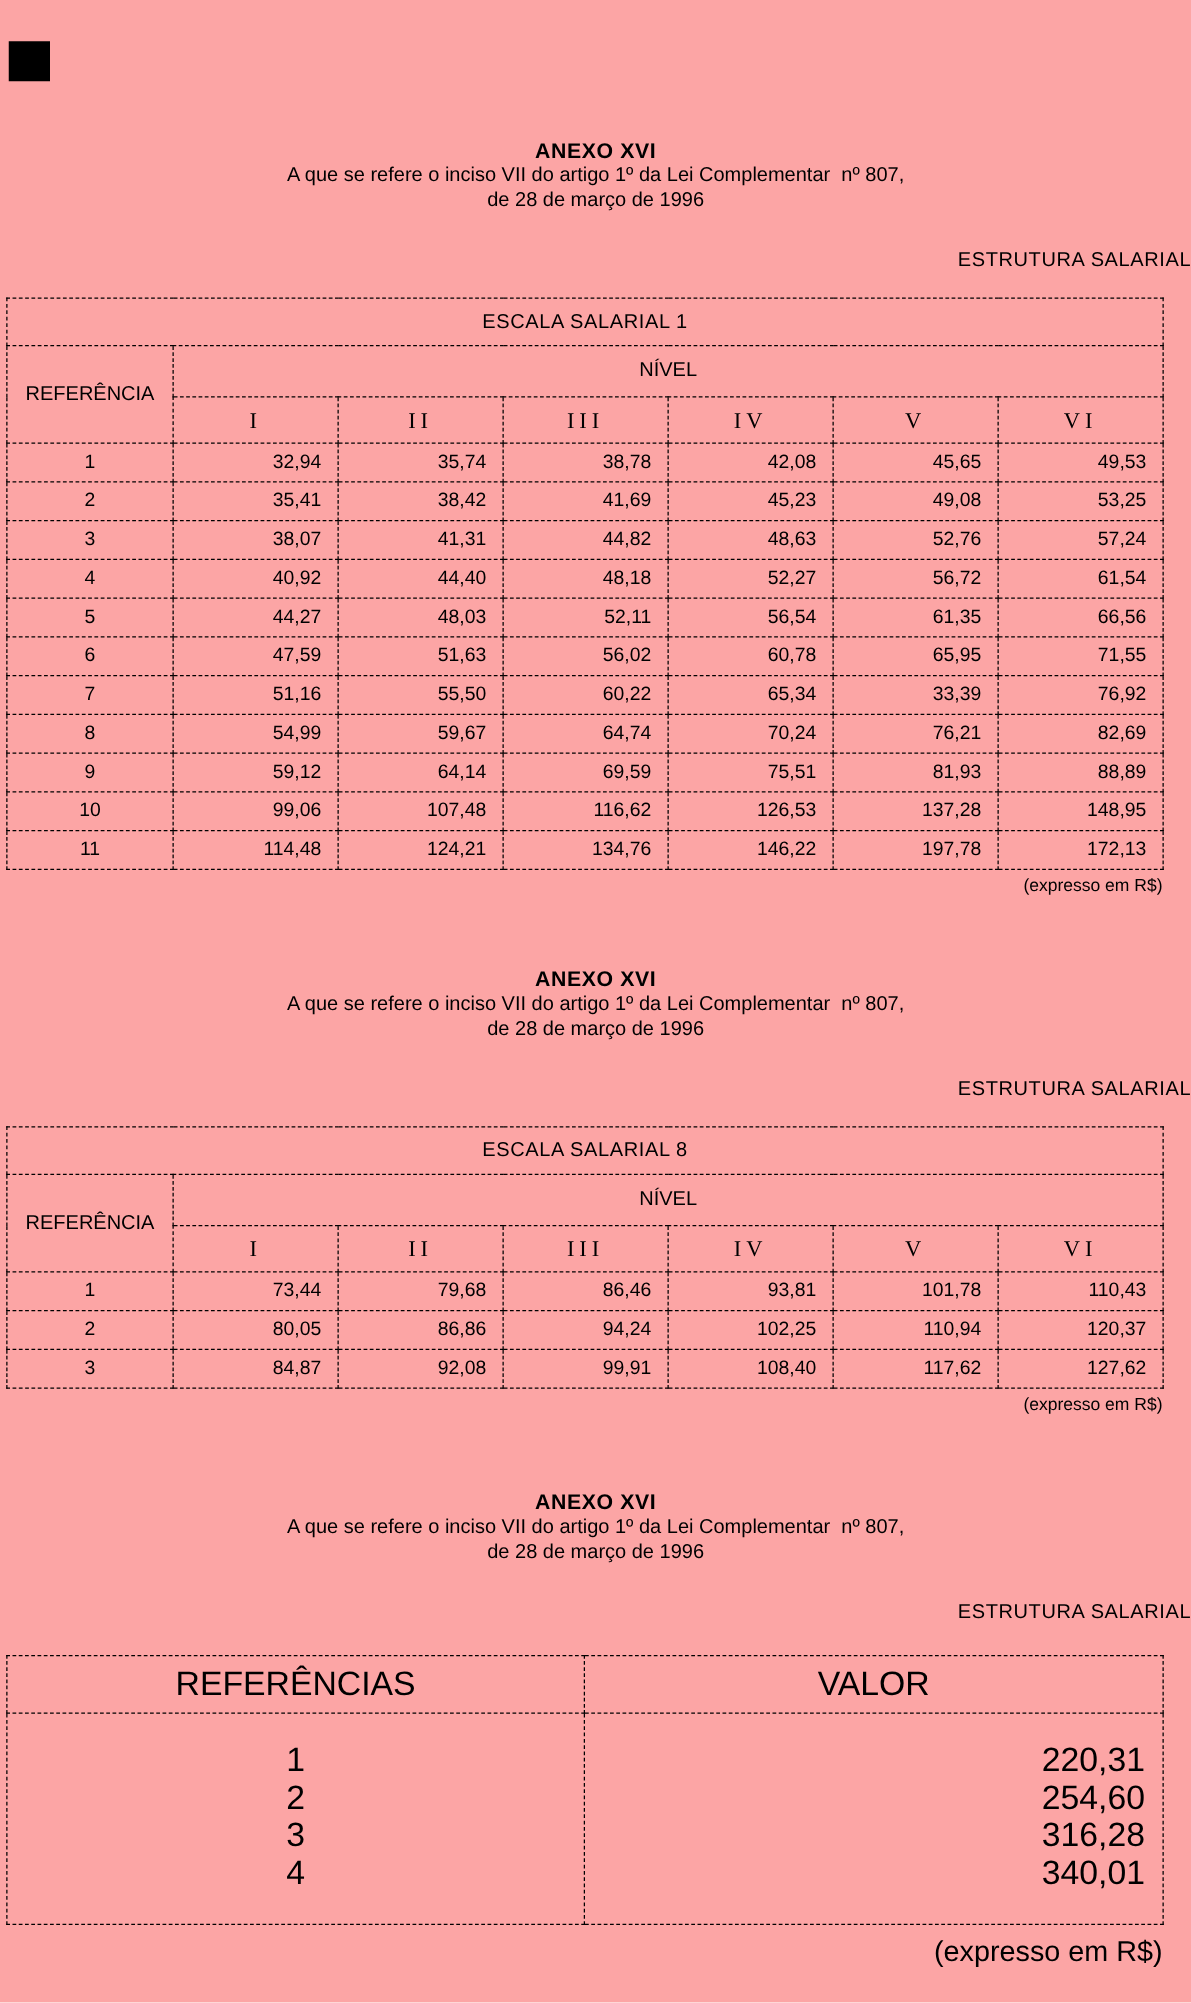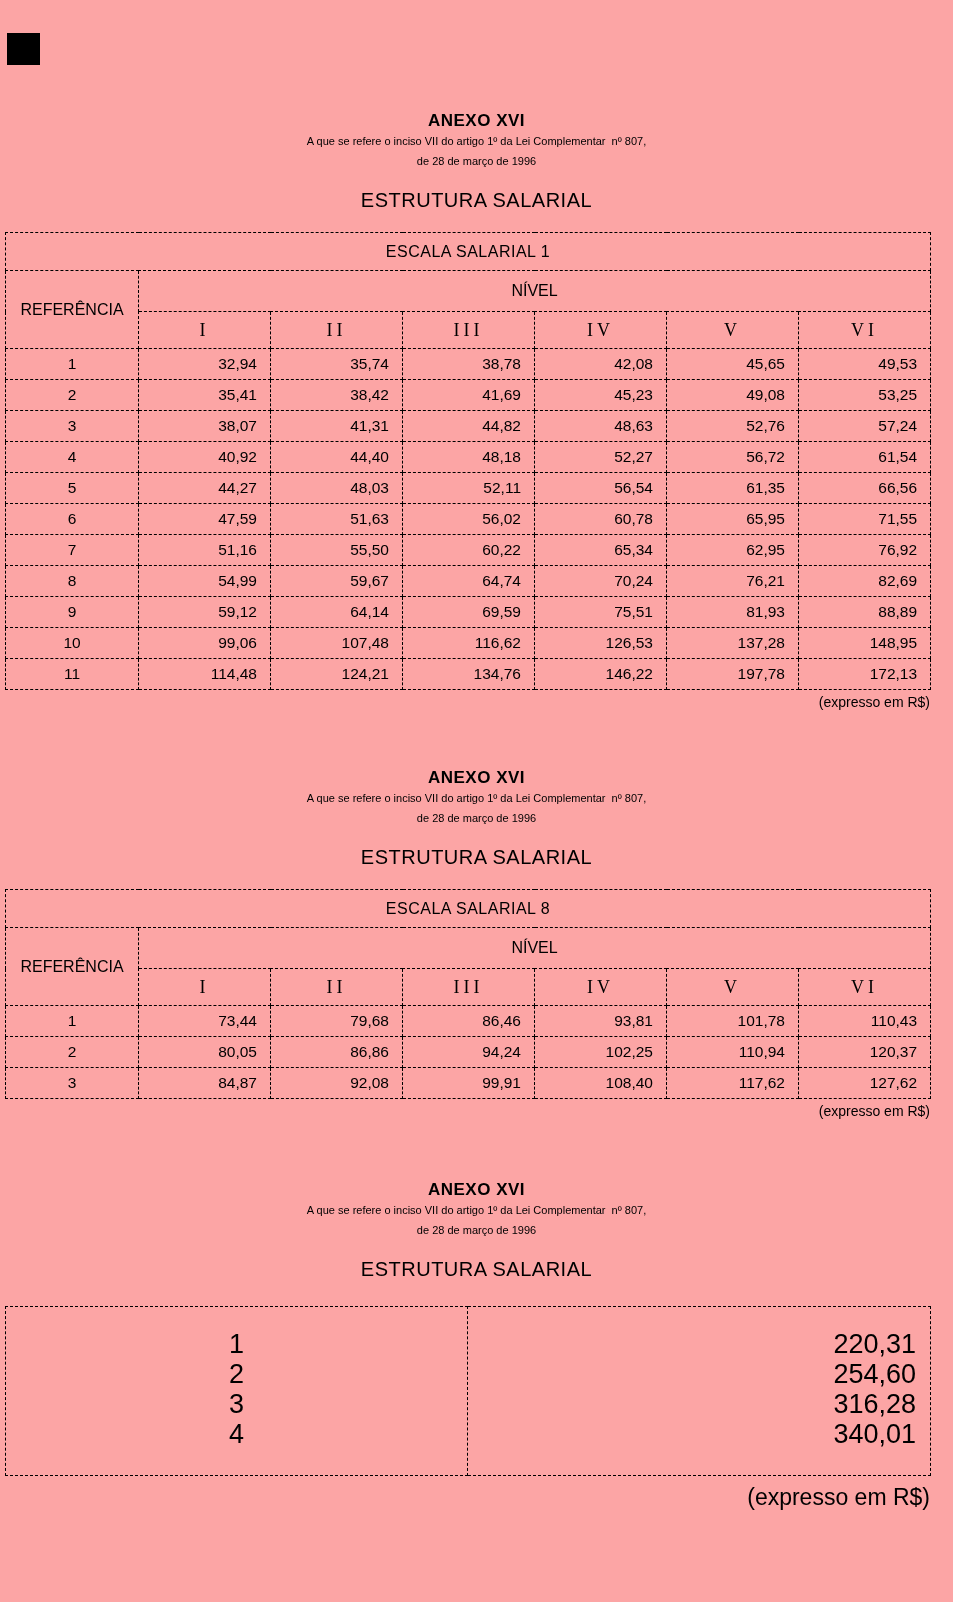--- a/index.html
+++ b/index.html
@@ -25,28 +25,29 @@
     background: #000000;
   }
   .sec-header { text-align: center; }
   .sec-header .anexo-title {
     font-weight: bold;
     font-size: 17px;
     line-height: 21px;
     letter-spacing: 0.5px;
   }
   .sec-header .anexo-line {
-    font-size: 11px;
+    font-size: 16px;
     line-height: 20px;
     white-space: pre;
   }
   .sec-header .estrutura {
-    font-size: 20px;
-    margin-top: 18px;
+    font-size: 16px;
+    margin-top: 29px;
     letter-spacing: 0.5px;
+    text-align: right;
   }
   .sec-1 { padding-top: 110px; }
   .sec-2 { margin-top: 57px; }
   .sec-3 { margin-top: 60px; }
 
   table.scale {
     border-collapse: collapse;
     table-layout: fixed;
     width: 925px;
     margin: 20px 0 0 5px;
@@ -224,21 +225,21 @@
           <td class="val">60,78</td>
           <td class="val">65,95</td>
           <td class="val">71,55</td>
         </tr>
         <tr>
           <td class="ref">7</td>
           <td class="val">51,16</td>
           <td class="val">55,50</td>
           <td class="val">60,22</td>
           <td class="val">65,34</td>
-          <td class="val">62,95</td>
+          <td class="val">33,39</td>
           <td class="val">76,92</td>
         </tr>
         <tr>
           <td class="ref">8</td>
           <td class="val">54,99</td>
           <td class="val">59,67</td>
           <td class="val">64,74</td>
           <td class="val">70,24</td>
           <td class="val">76,21</td>
           <td class="val">82,69</td>
@@ -346,20 +347,24 @@
     <div class="anexo-line">de 28 de março de 1996</div>
     <div class="estrutura">ESTRUTURA SALARIAL</div>
   </div>
 
   <table class="scale3">
     <colgroup>
       <col style="width:462px">
         <col style="width:463px">
     </colgroup>
     <thead>
+      <tr>
+        <td class="t3-head">REFERÊNCIAS</td>
+        <td class="t3-head">VALOR</td>
+      </tr>
     </thead>
     <tbody>
       <tr>
         <td class="t3-data t3-refs">
             <div class="line">1</div>
             <div class="line">2</div>
             <div class="line">3</div>
             <div class="line">4</div>
           </td>
         <td class="t3-data t3-vals">

